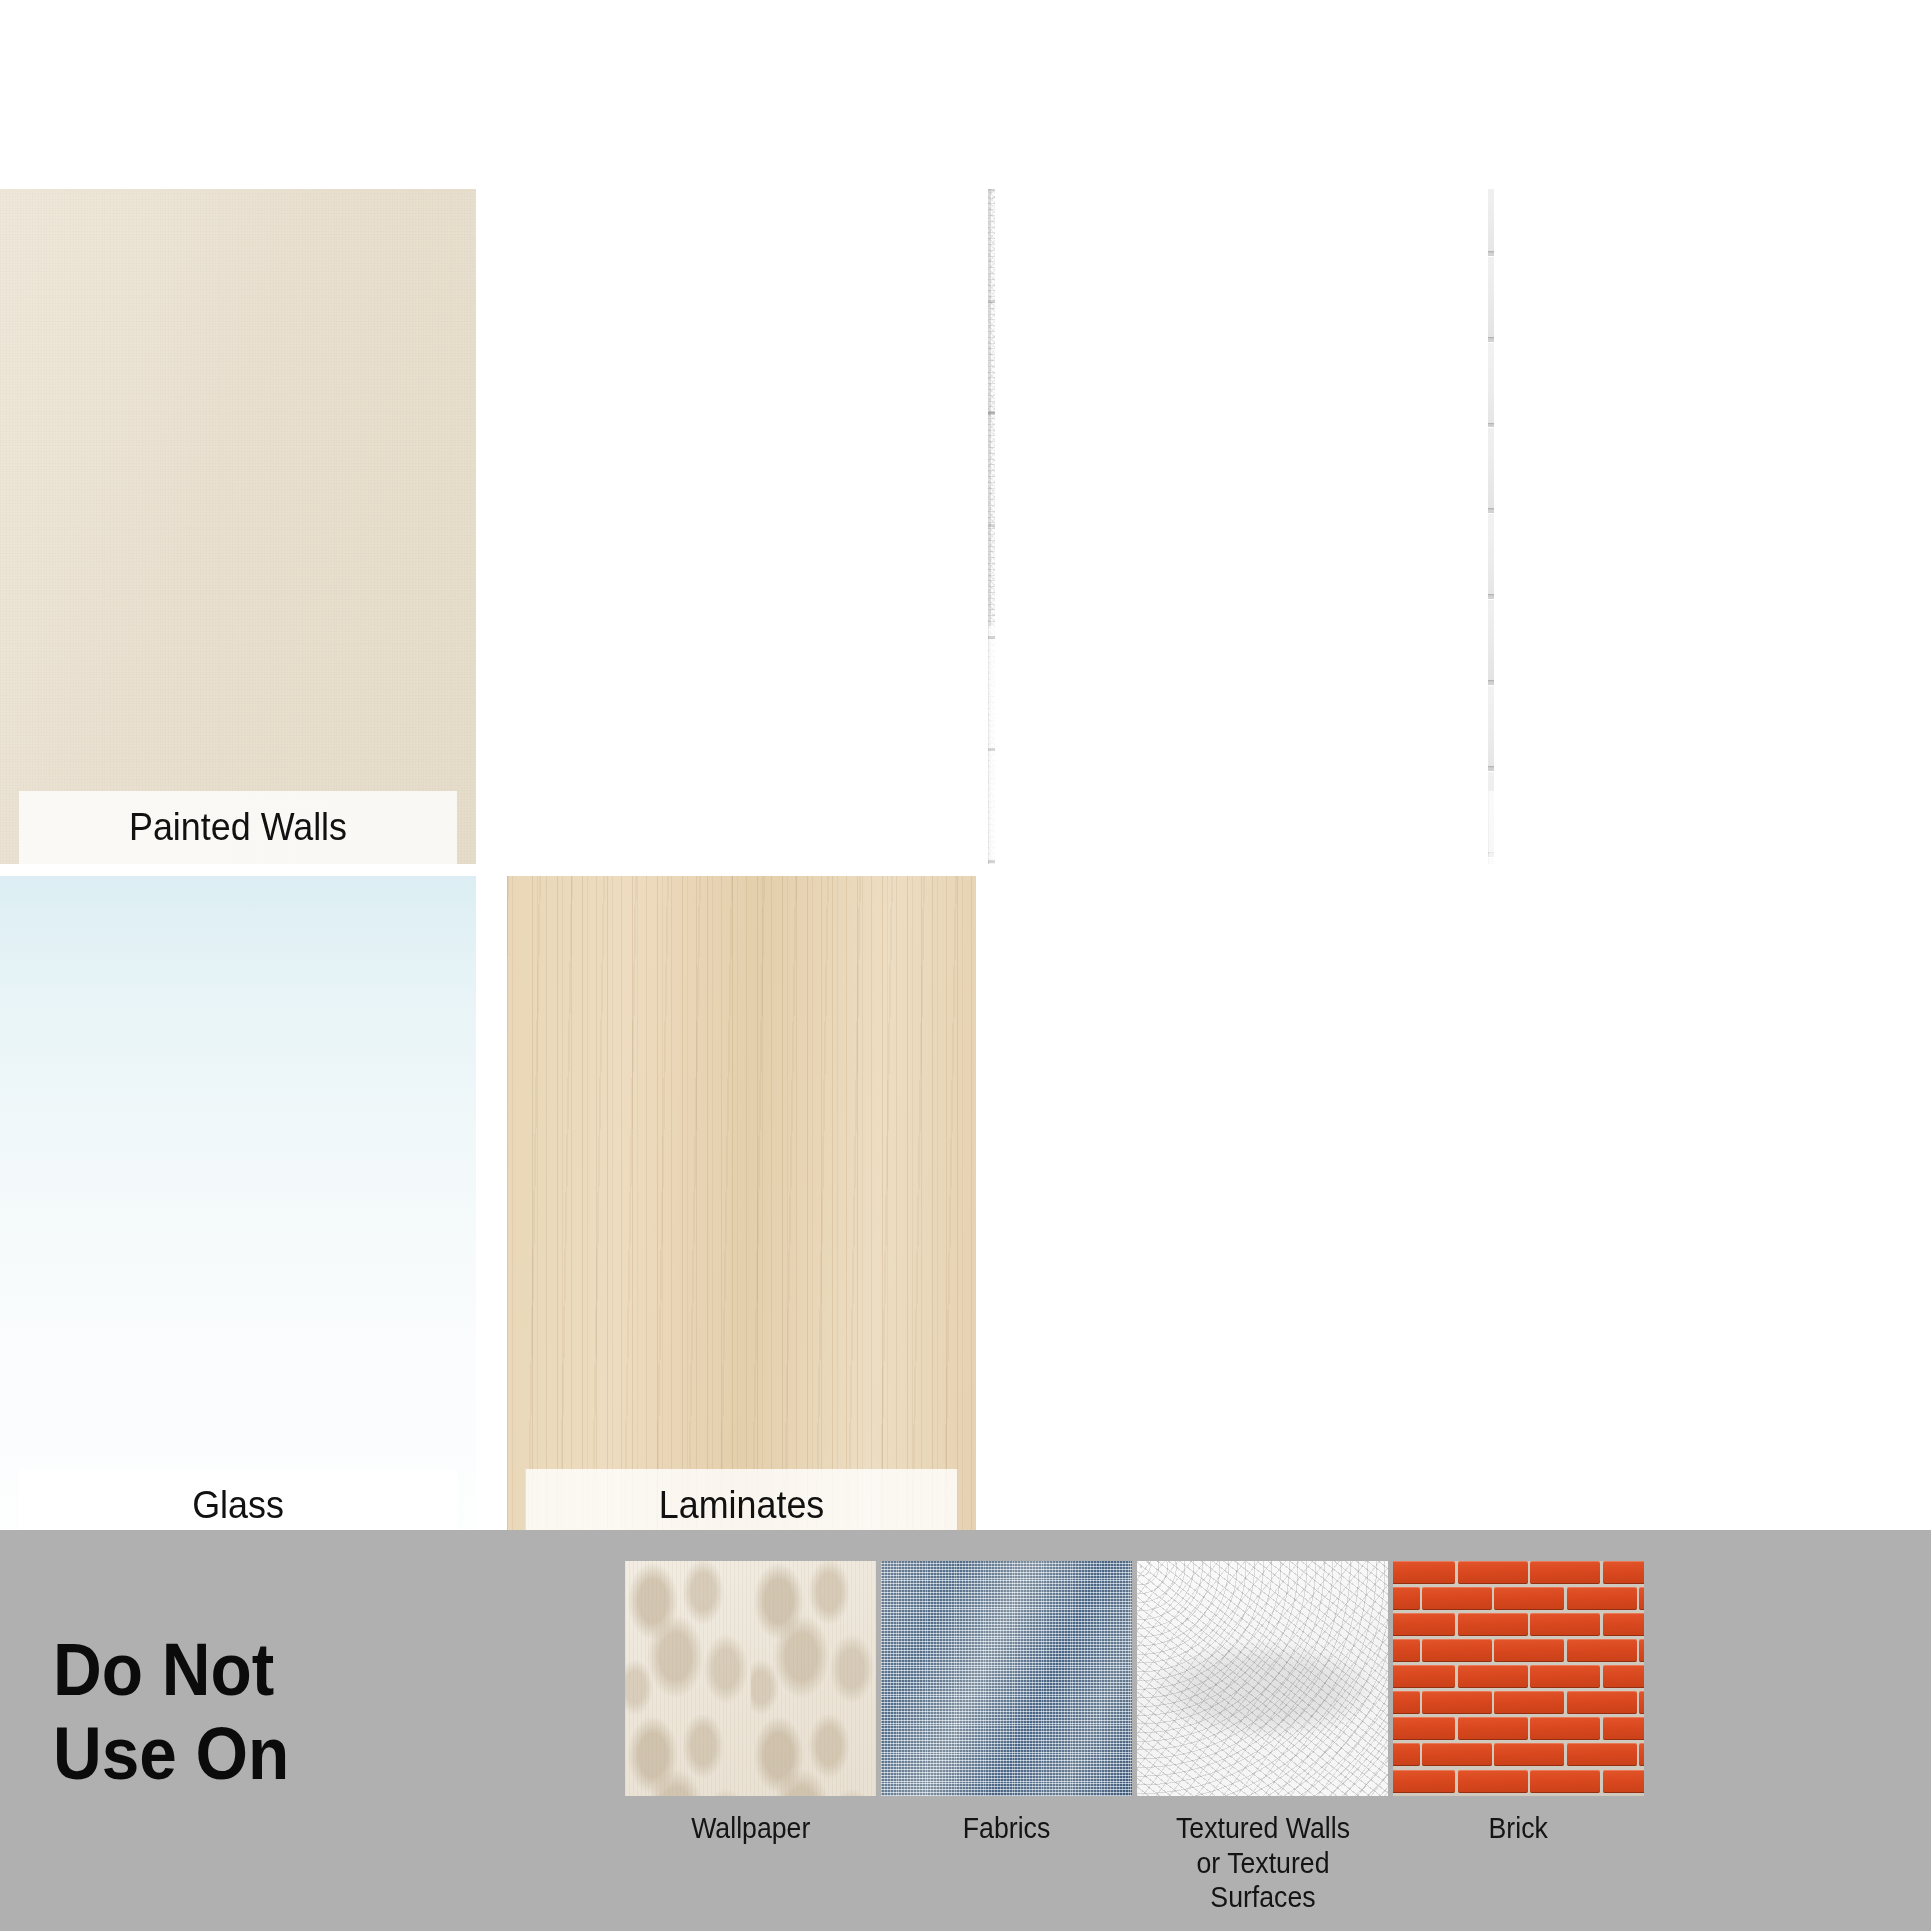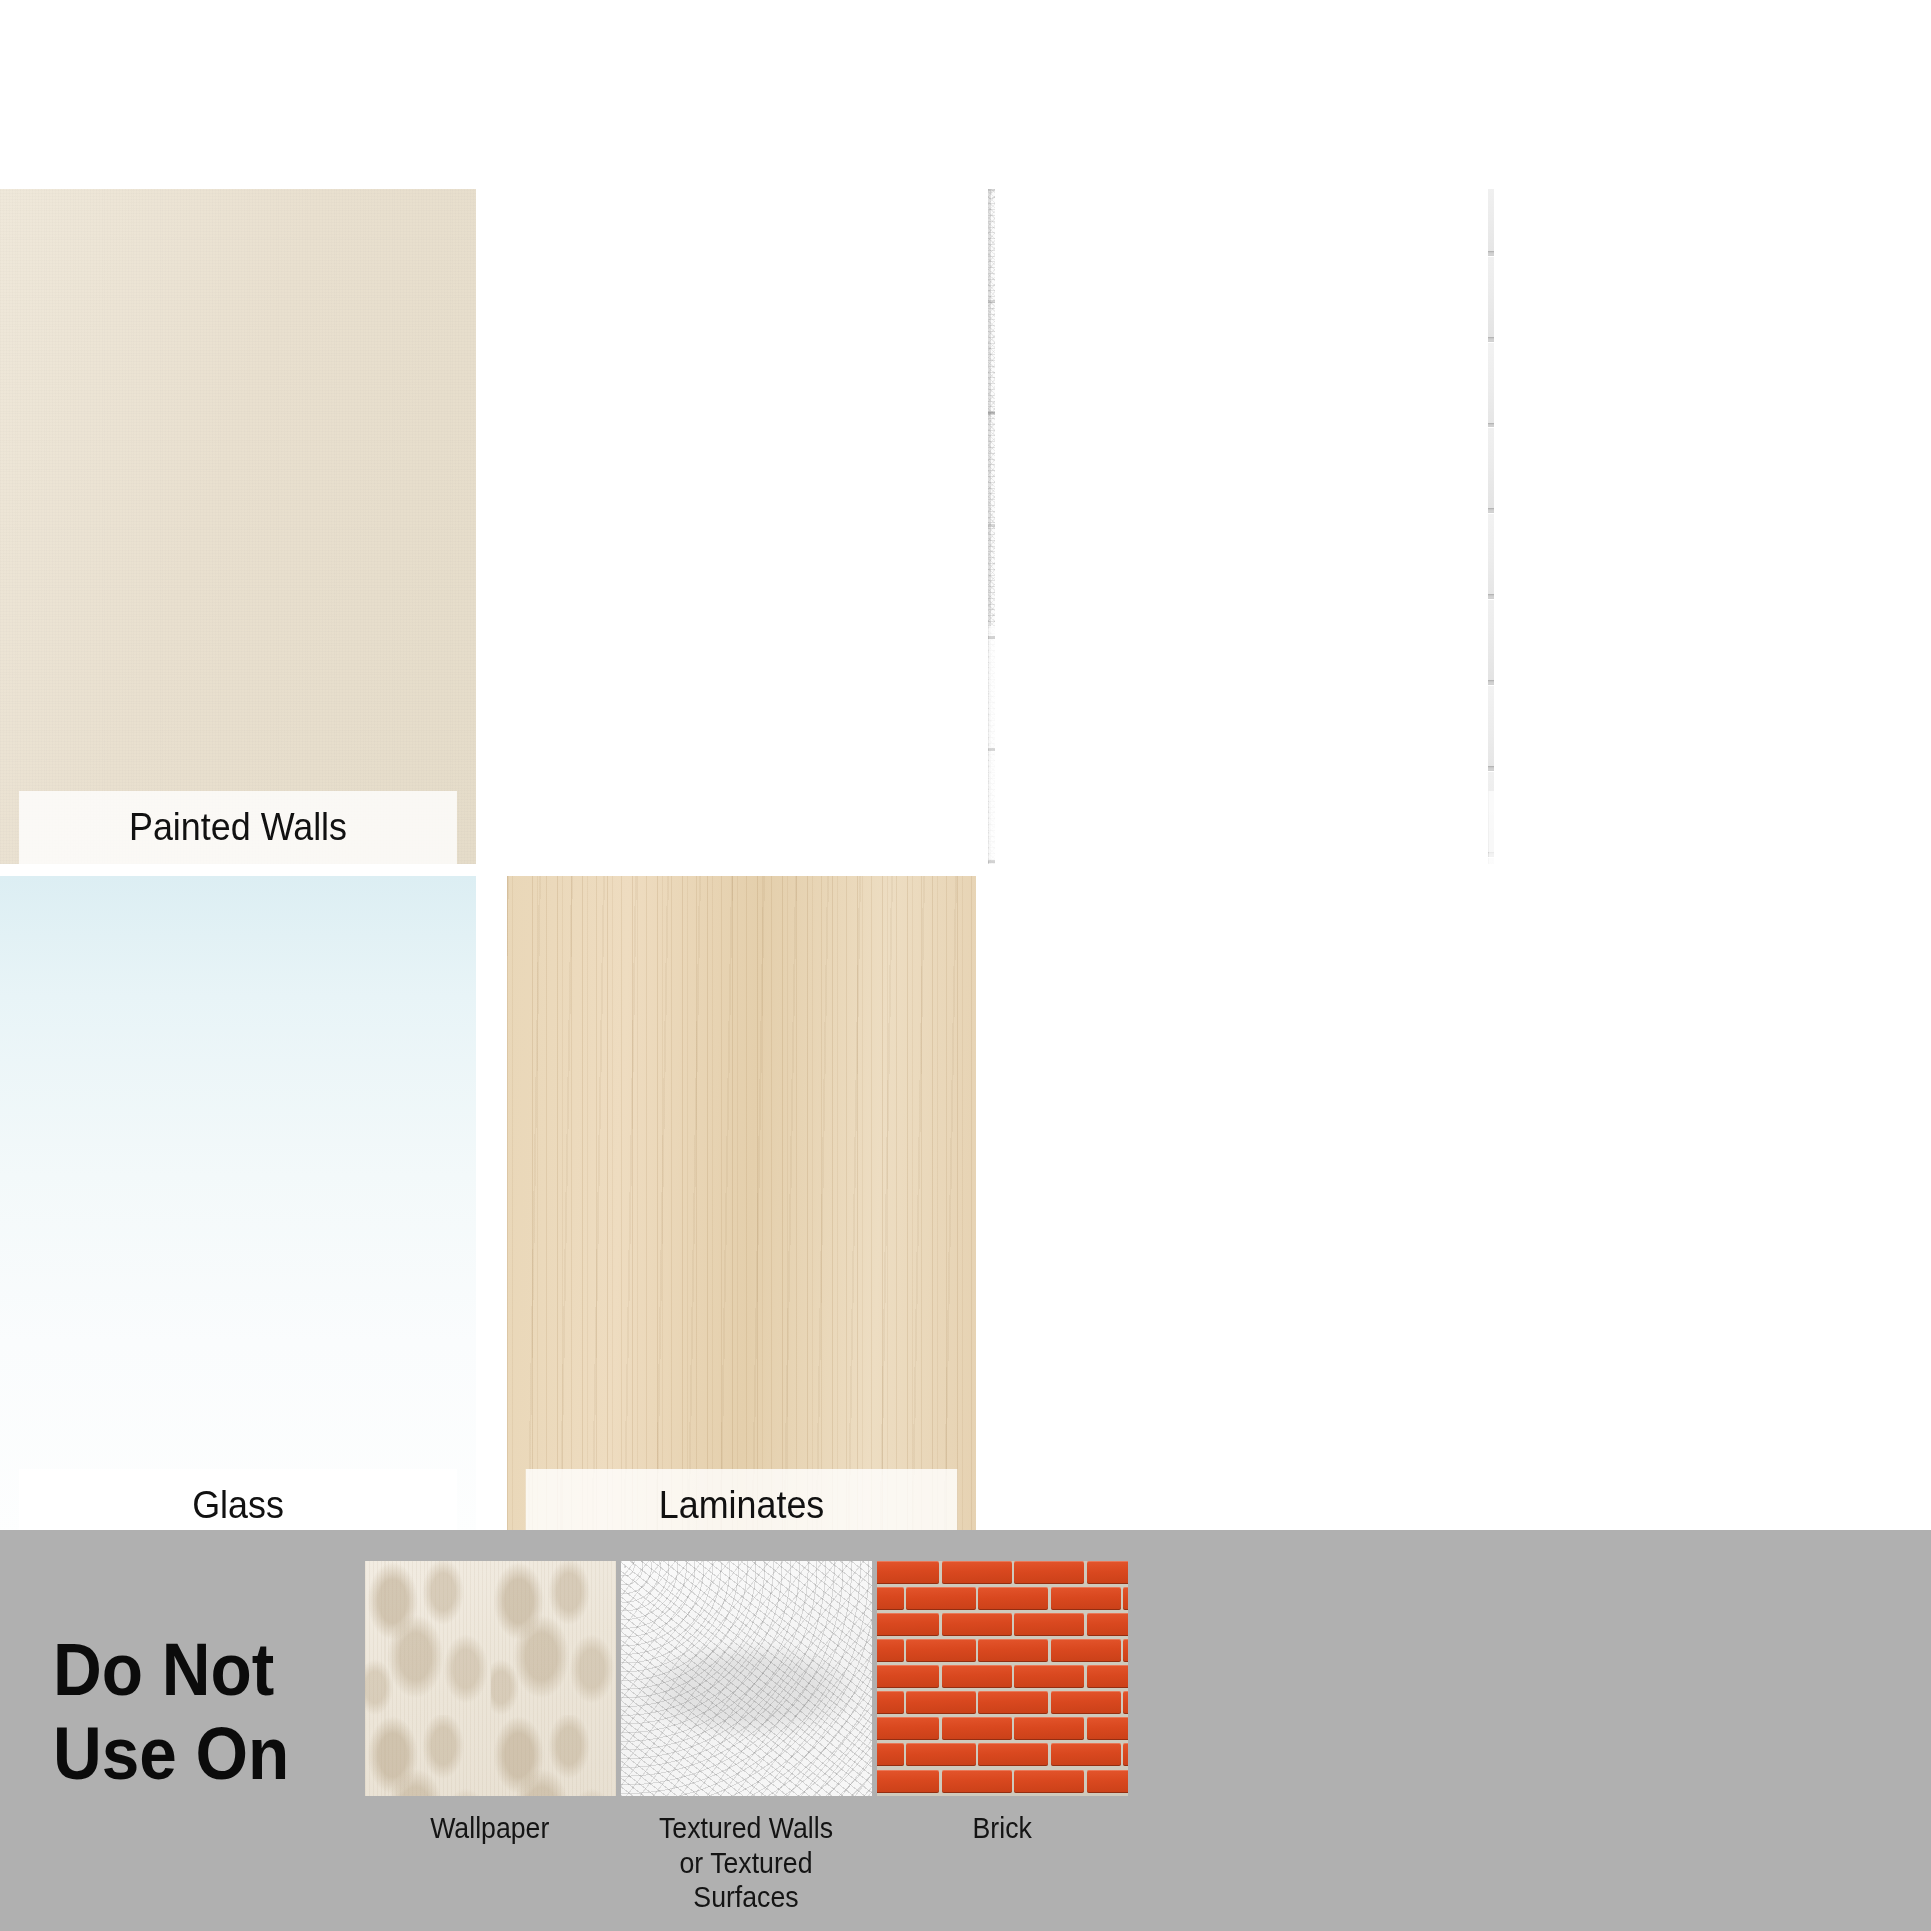--- a/index.html
+++ b/index.html
@@ -143,21 +143,21 @@
     background:#b0b0b0;
   }
   .dont-label {
     position:absolute; left:53px; top:97px;
     font-size:75px; font-weight:bold; color:#0b0b0b;
     line-height:1.12; transform:scaleX(0.90); transform-origin:left center;
     white-space:pre-line;
   }
   .dont-items {
     position:absolute; left:362px; top:31px; width:1545px; height:357px;
-    display:flex; justify-content:flex-start; align-items:flex-start;
+    display:flex; justify-content:center; align-items:flex-start;
   }
   .dont-item { width:256px; display:flex; flex-direction:column; align-items:center; }
   .swatch { width:251px; height:235px; overflow:hidden; position:relative; }
   .dont-caption {
     margin-top:15.4px; text-align:center; color:#141414;
     font-size:29px; line-height:1.18; transform:scaleX(0.92);
     white-space:pre-line;
   }
 
   
@@ -282,20 +282,24 @@
     <div class="dont-label">Do Not
 Use On</div>
 
     <div class="dont-items">
 
       <div class="dont-item">
         <div class="swatch sw-wallpaper"></div>
         <div class="dont-caption">Wallpaper</div>
       </div>
 
+      <div class="dont-item">
+        <div class="swatch sw-fabric"></div>
+        <div class="dont-caption">Fabrics</div>
+      </div>
 
       <div class="dont-item">
         <div class="swatch sw-textured"></div>
         <div class="dont-caption">Textured Walls
 or Textured Surfaces</div>
       </div>
 
       <div class="dont-item">
         <div class="swatch sw-brick" id="brick-swatch">
             <div class="brick-unit" style="left: -7.7px; top: 0px; width: 70px;"></div>

